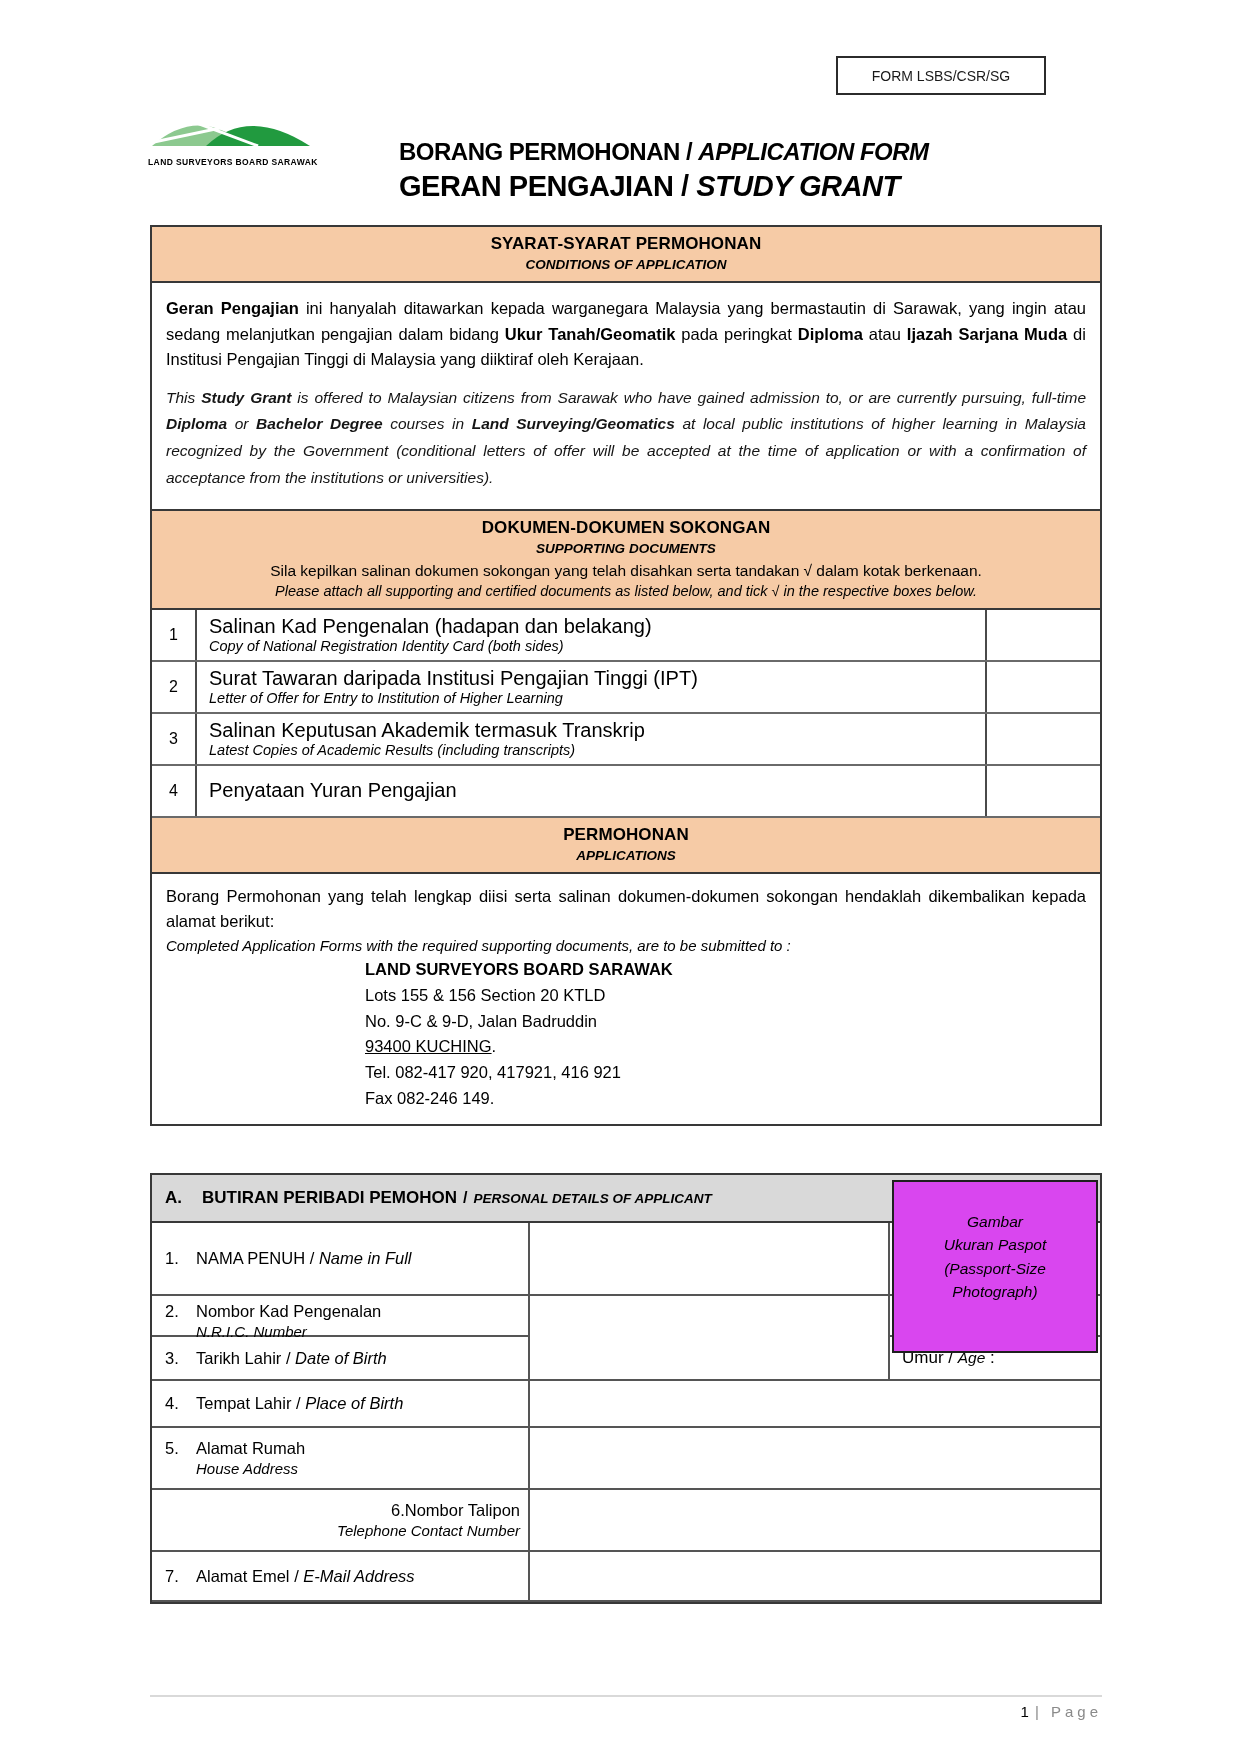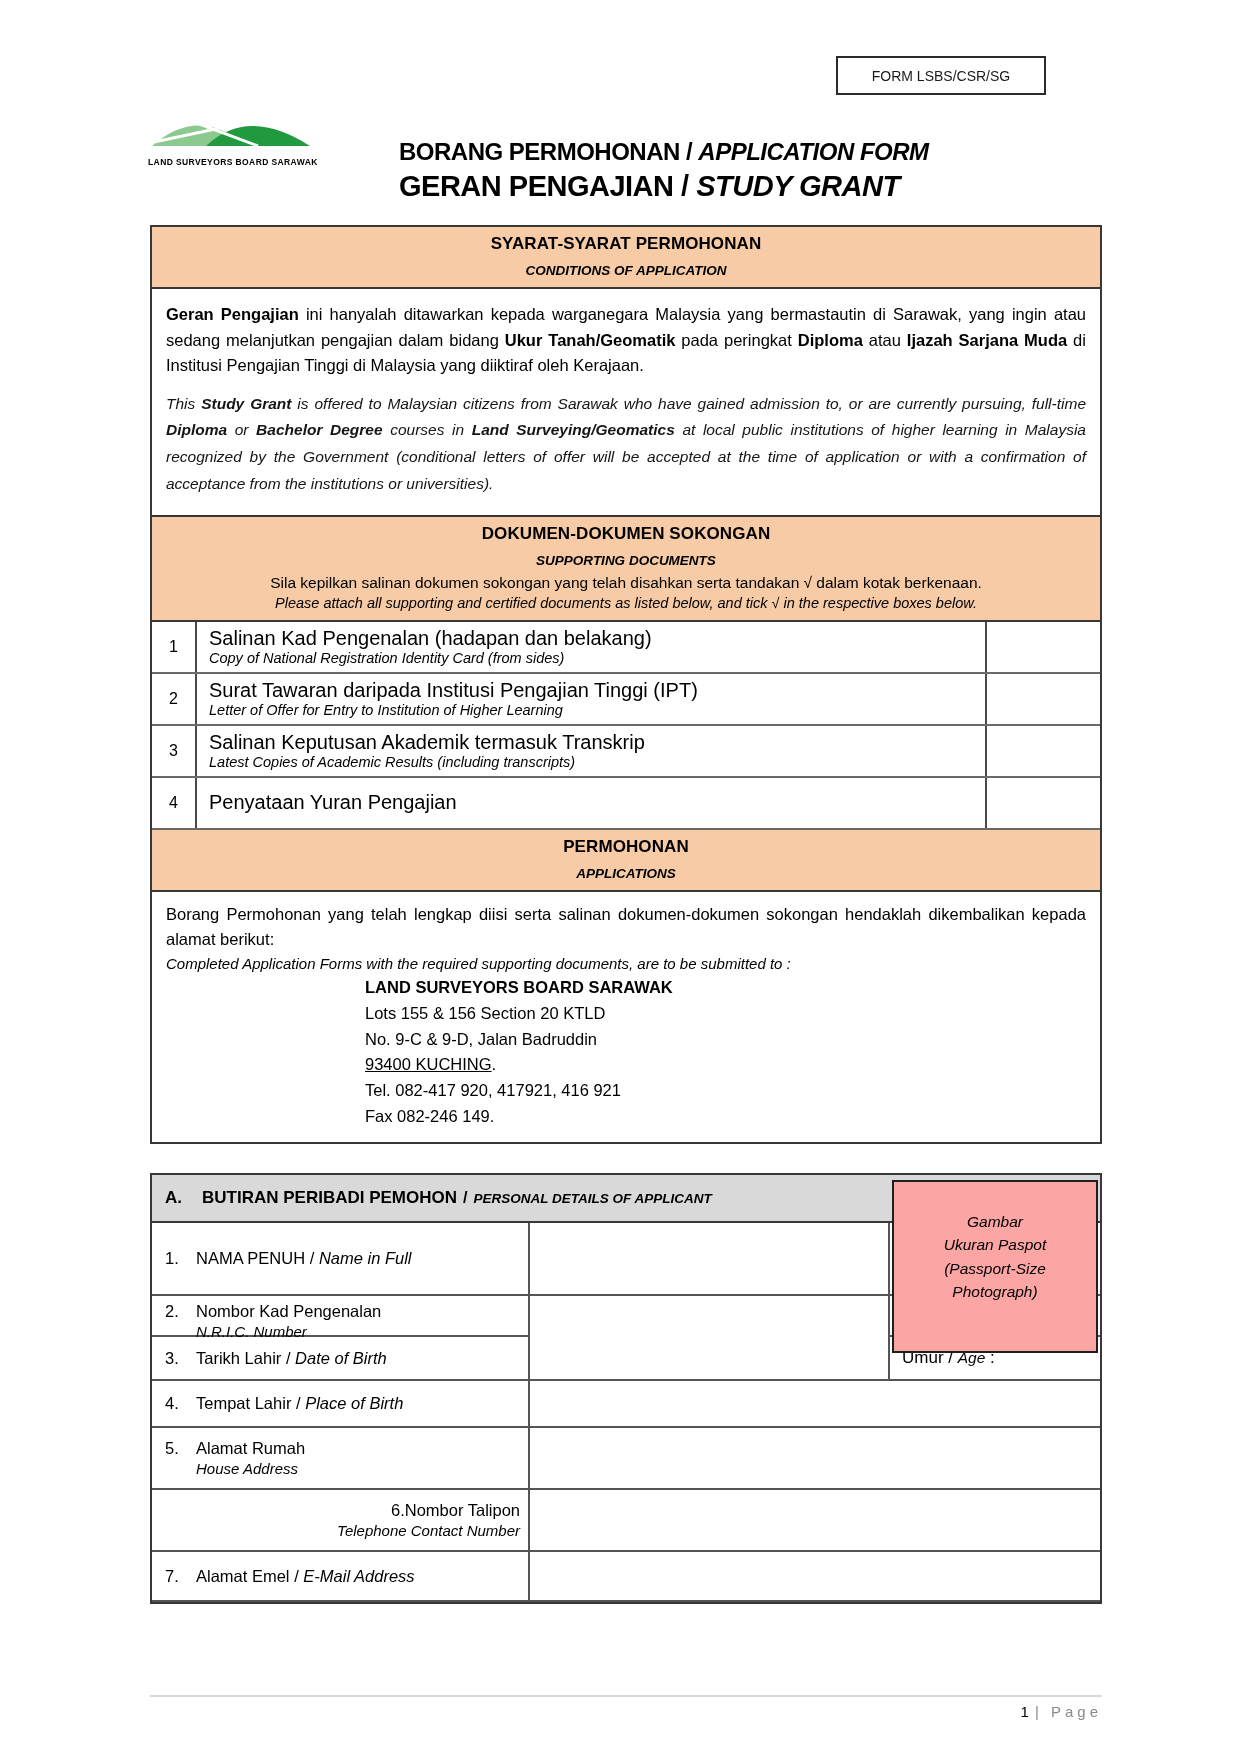--- a/index.html
+++ b/index.html
@@ -30,21 +30,21 @@
   .title-line1 { font-size:24px; font-weight:bold; letter-spacing:-0.5px; }
   .title-line2 { font-size:29px; font-weight:bold; letter-spacing:-0.5px; margin-top:4px; }
   .titles .sep { font-weight:bold; }
 
   
   .main-table { position:absolute; top:225px; left:150px; width:952px; border:2px solid #383838; background:#fff; }
   .band { background:#F6CBA6; text-align:center; padding:7px 6px 9px; }
   .band-b { border-bottom:2px solid #383838; }
   .band-t { border-top:2px solid #383838; }
   .band .t1 { font-weight:bold; font-size:17px; letter-spacing:0.1px; }
-  .band .t2 { font-weight:bold; font-style:italic; font-size:13.5px; margin-top:9px; }
+  .band .t2 { font-weight:bold; font-style:italic; font-size:13.5px; margin-top:3px; }
   .band .t3 { font-size:15.5px; margin-top:6px; }
   .band .t4 { font-style:italic; font-size:14.5px; margin-top:3px; }
 
   .cond-body { padding:13px 14px 18px; }
   .cond-body .p-my { font-size:16.5px; line-height:1.55; text-align:justify; }
   .cond-body .p-en { font-size:15.5px; font-style:italic; line-height:1.72; text-align:justify; margin-top:12px; color:#151515; }
 
   .doc-row { display:grid; grid-template-columns:45px 1fr 115px; border-bottom:2px solid #6a6a6a; min-height:52px; }
   .doc-row:last-of-type { border-bottom:2px solid #383838; }
   .doc-num { border-right:2px solid #4a4a4a; display:flex; align-items:center; justify-content:center; font-size:16px; }
@@ -81,21 +81,21 @@
   .sa-line2 { font-size:15px; font-style:italic; margin-left:31px; margin-top:2px; }
   .sa-input { background:#fff; }
   .sa-input.mid { border-right:2px solid #555; }
   .sa-age { display:flex; align-items:center; padding-left:12px; font-size:17px; white-space:nowrap; }
   .sa-age .it { font-size:15.5px; }
   .r1 { height:73px; } .r2 { height:41px; } .r3 { height:44px; } .r4 { height:47px; }
   .r5 { height:62px; } .r6 { height:62px;text-align:right; } .r7 { height:50px; }
 
   .photo-box {
     position:absolute; left:740px; top:5px; width:206px; height:173px;
-    background:#fca5a5; border:2px solid #1f1f1f; z-index:5;
+    background:#d946ef; border:2px solid #1f1f1f; z-index:5;
     display:flex; flex-direction:column; align-items:center; justify-content:flex-start;
     padding-top:28px; font-style:italic; font-size:15.5px; line-height:1.5; text-align:center;
   }
 
   
   .footer-rule { position:absolute; left:150px; top:1695px; width:952px; border-top:2px solid #d9d9d9; }
   .footer-page { position:absolute; left:150px; top:1703px; width:952px; text-align:right; font-size:15px; }
   .footer-page .num { color:#000; }
   .footer-page .lbl { color:#8a8a8a; letter-spacing:4px; margin-left:6px; }
 </style>
@@ -147,21 +147,21 @@
       <div class="t1">DOKUMEN-DOKUMEN SOKONGAN</div>
       <div class="t2">SUPPORTING DOCUMENTS</div>
       <div class="t3">Sila kepilkan salinan dokumen sokongan yang telah disahkan serta tandakan √ dalam kotak berkenaan.</div>
       <div class="t4">Please attach all supporting and certified documents as listed below, and tick √ in the respective boxes below.</div>
     </div>
 
     <div class="doc-row">
       <div class="doc-num">1</div>
       <div class="doc-text">
         <div class="doc-my">Salinan Kad Pengenalan (hadapan dan belakang)</div>
-        <div class="doc-en">Copy of National Registration Identity Card (from sides)</div>
+        <div class="doc-en">Copy of National Registration Identity Card (both sides)</div>
       </div>
       <div class="doc-check"></div>
     </div>
     <div class="doc-row">
       <div class="doc-num">2</div>
       <div class="doc-text">
         <div class="doc-my">Surat Tawaran daripada Institusi Pengajian Tinggi (IPT)</div>
         <div class="doc-en">Letter of Offer for Entry to Institution of Higher Learning</div>
       </div>
       <div class="doc-check"></div>

